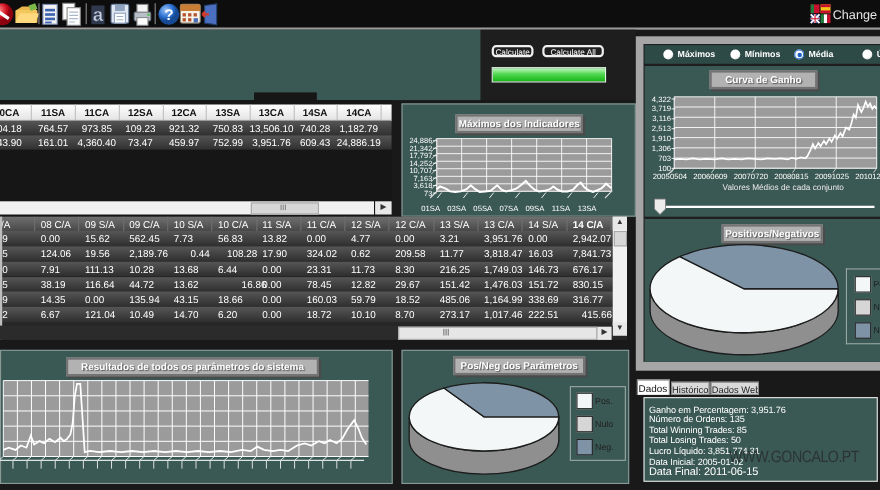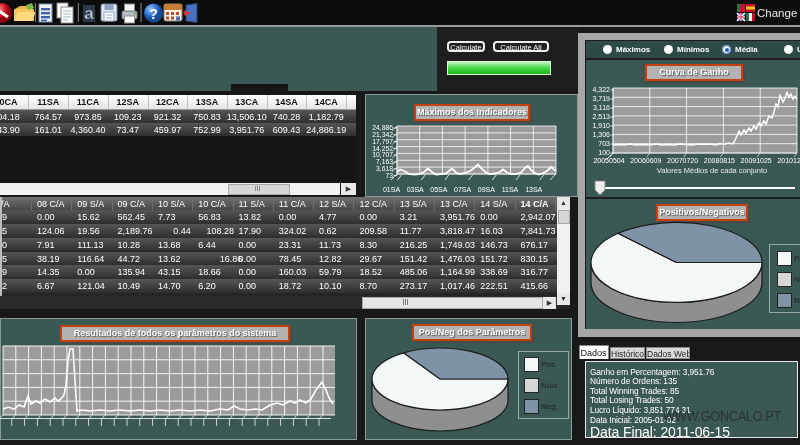--- a/index.html
+++ b/index.html
@@ -1,19 +1,19 @@
 <!DOCTYPE html>
 <html><head><meta charset="utf-8"><style>
 html,body{margin:0;padding:0}
 body{width:800px;height:445px;position:relative;background:#191919;overflow:hidden;
  font-family:"Liberation Sans",sans-serif}
 .ab{position:absolute}
 .cell{position:absolute;width:44px;text-align:center;font-size:9px;color:#fff;white-space:nowrap}
 .hcell{position:absolute;width:44px;text-align:center;font-size:9px;font-weight:bold;white-space:nowrap}
-.title3d{position:absolute;background:#b2b2b2;border:2px solid #c2410c;font-size:9px;
+.title3d{position:absolute;background:#b2b2b2;border:2px solid #737373;font-size:9px;
  box-shadow:2px 2px 0 #4a4a4a;color:#fff;font-weight:bold;text-align:center;
  text-shadow:1px 1px 1px #555;white-space:nowrap}
 .btn{position:absolute;background:#202020;border:2px solid #f0f0f0;border-radius:4px;
  color:#fff;font-size:9px;text-align:center;line-height:10px}
 .radio{position:absolute;width:9px;height:9px;border-radius:50%;
  background:radial-gradient(circle at 35% 30%,#fff 55%,#bbb)}
 .rlab{position:absolute;font-size:8px;font-weight:bold;color:#fff;white-space:nowrap}
 svg{position:absolute}
 svg text{font-family:"Liberation Sans",sans-serif}
 </style></head><body>
@@ -322,21 +322,21 @@
 <div class="cell" style="left:117.6px;top:281.2px;text-align:left">10.49</div>
 <div class="cell" style="left:157.9px;top:281.2px;text-align:left">14.70</div>
 <div class="cell" style="left:198.2px;top:281.2px;text-align:left">6.20</div>
 <div class="cell" style="left:238.5px;top:281.2px;text-align:left">0.00</div>
 <div class="cell" style="left:278.8px;top:281.2px;text-align:left">18.72</div>
 <div class="cell" style="left:319.1px;top:281.2px;text-align:left">10.10</div>
 <div class="cell" style="left:359.4px;top:281.2px;text-align:left">8.70</div>
 <div class="cell" style="left:399.7px;top:281.2px;text-align:left">273.17</div>
 <div class="cell" style="left:440.0px;top:281.2px;text-align:left">1,017.46</div>
 <div class="cell" style="left:480.3px;top:281.2px;text-align:left">222.51</div>
-<div class="cell" style="left:520.6px;top:281.2px;text-align:left">415.66</div>
+<div class="cell" style="left:520.6px;top:281.2px;text-align:center">415.66</div>
 <div class="ab" style="left:0;top:197px;width:1.5px;height:112px;background:#bdbdbd"></div>
 <div class="ab" style="left:557px;top:197px;width:13px;height:108px;background:#f1f1f1"></div>
 <div class="ab" style="left:557px;top:197px;width:13px;height:12px;background:#e8e8e8;color:#333;font-size:7px;line-height:12px;text-align:center">▲</div>
 <div class="ab" style="left:557.5px;top:210px;width:12px;height:14px;background:#d7d7d7;border:1px solid #a8a8a8;box-sizing:border-box"></div>
 <div class="ab" style="left:557px;top:293px;width:13px;height:12px;background:#e8e8e8;color:#333;font-size:7px;line-height:12px;text-align:center">▼</div>
 <div class="ab" style="left:0;top:296px;width:557px;height:13px;background:#2b2b2b"></div>
 <div class="ab" style="left:362px;top:296.5px;width:181px;height:12px;background:#e6e6e6;border:1px solid #aaa;box-sizing:border-box"></div>
 <div class="ab" style="left:403px;top:299px;width:1px;height:6px;background:#777"></div>
 <div class="ab" style="left:405px;top:299px;width:1px;height:6px;background:#777"></div>
 <div class="ab" style="left:407px;top:299px;width:1px;height:6px;background:#777"></div>
@@ -528,13 +528,13 @@
 <div class="ab" style="left:578.5px;top:344.5px;width:30px;height:14.5px;background:#fff;border:1px solid #888;border-bottom:none;color:#111;font-size:9px;text-align:center;line-height:14px;box-sizing:border-box">Dados</div>
 <div class="ab" style="left:610px;top:347px;width:35px;font-size:8.5px;height:12px;background:#d9d9d9;border:1px solid #888;color:#222;text-align:center;line-height:12px;box-sizing:border-box;white-space:nowrap;overflow:hidden">Histórico</div>
 <div class="ab" style="left:646px;top:347px;width:44px;font-size:8.5px;height:12px;background:#d9d9d9;border:1px solid #888;color:#222;text-align:center;line-height:12px;box-sizing:border-box;white-space:nowrap;overflow:hidden">Dados Web</div>
 <div class="ab" style="left:585px;top:361px;width:213px;height:77px;background:#3b5954;border:1px solid #e8e8e8;box-sizing:border-box"></div>
 <div class="ab" style="left:590px;top:366.5px;font-size:8.3px;color:#fff;letter-spacing:-0.1px;white-space:nowrap">Ganho em Percentagem: 3,951.76</div>
 <div class="ab" style="left:590px;top:376.1px;font-size:8.3px;color:#fff;letter-spacing:-0.1px;white-space:nowrap">Número de Ordens: 135</div>
 <div class="ab" style="left:590px;top:385.7px;font-size:8.3px;color:#fff;letter-spacing:-0.1px;white-space:nowrap">Total Winning Trades: 85</div>
 <div class="ab" style="left:590px;top:395.3px;font-size:8.3px;color:#fff;letter-spacing:-0.1px;white-space:nowrap">Total Losing Trades: 50</div>
 <div class="ab" style="left:590px;top:404.9px;font-size:8.3px;color:#fff;letter-spacing:-0.1px;white-space:nowrap">Lucro Líquido: 3,851,774.31</div>
 <div class="ab" style="left:590px;top:414.5px;font-size:8.3px;color:#fff;letter-spacing:-0.1px;white-space:nowrap">Data Inicial: 2005-01-02</div>
-<div class="ab" style="left:590px;top:424.1px;font-size:14px;color:#fff;letter-spacing:-0.1px;white-space:nowrap">Data Final: 2011-06-15</div>
+<div class="ab" style="left:590px;top:424.1px;font-size:10px;color:#fff;letter-spacing:-0.1px;white-space:nowrap">Data Final: 2011-06-15</div>
 <div class="ab" style="left:663px;top:407px;font-size:15px;color:#2b3434;letter-spacing:-0.5px;transform:scaleX(0.86);transform-origin:left top;white-space:nowrap">WWW.GONCALO.PT</div>
 </body></html>

